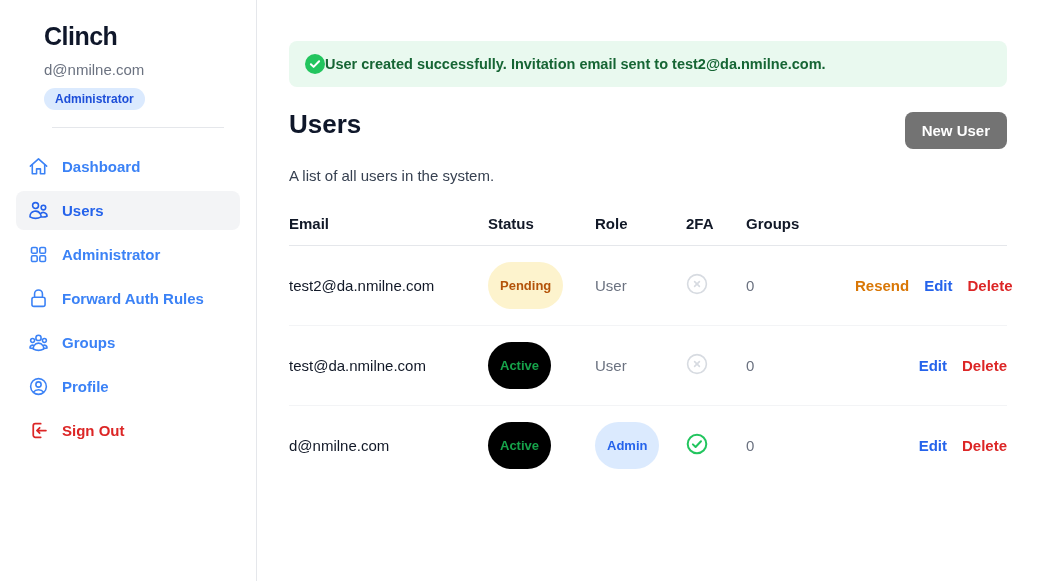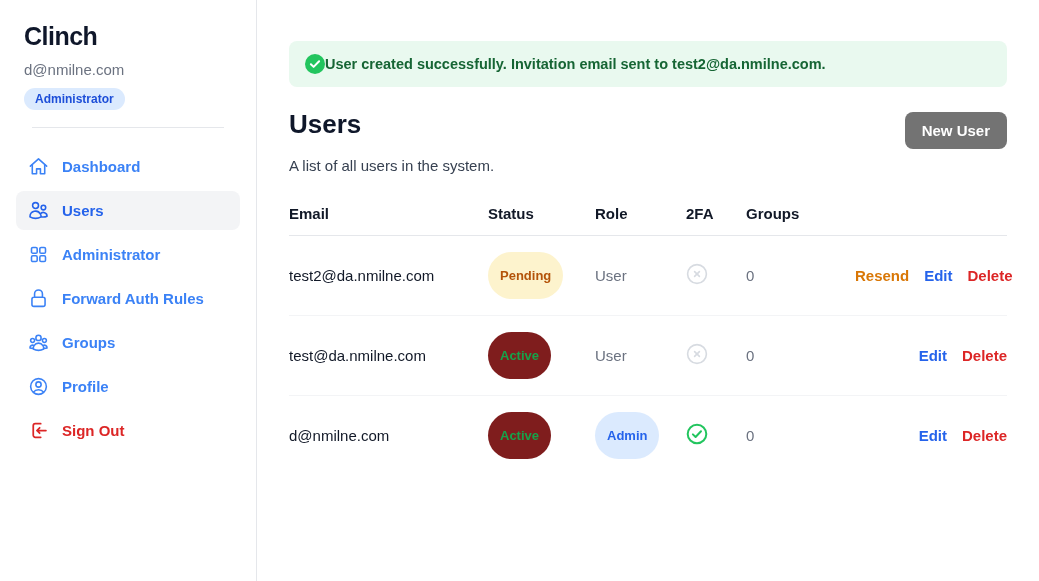--- a/index.html
+++ b/index.html
@@ -10,21 +10,21 @@
     font-family:"Liberation Sans", sans-serif;
   }
   .app { display:flex; width:100%; height:100%; }
 
   
   .sidebar {
     width:257px; min-width:257px; height:100%;
     border-right:1px solid #e5e7eb;
     padding:22px 16px 0;
   }
-  .sidebar-header { padding:0 8px; }
+  .sidebar-header { padding:0 8px;margin-left:20px; }
   .app-title {
     margin:0 0 10px; font-size:25px; font-weight:800;
     color:#0f172a; letter-spacing:-0.5px;
   }
   .user-email { font-size:15px; color:#6b7280; margin-bottom:10px; }
   .admin-badge {
     display:inline-block; background:#dbeafe; color:#1d4ed8;
     font-size:12px; font-weight:700; padding:4px 11px; border-radius:999px;
   }
   .sidebar-divider { border:none; border-top:1px solid #e5e7eb; margin:17px 8px 19px; }
@@ -44,41 +44,41 @@
 
   .banner {
     display:flex; align-items:center; 
     background:#e9f9ef; border-radius:8px; padding:13px 16px;
   }
   .banner .banner-icon { display:inline-flex; width:20px; height:20px; flex:none; }
   .banner-text { font-size:14.5px; font-weight:600; color:#166534; }
 
   .page-head { display:flex; justify-content:space-between; align-items:flex-start; margin-top:22px; }
   .page-title { margin:0; font-size:26px; font-weight:800; color:#0f172a; }
-  .page-subtitle { margin:17px 0 0; font-size:15px; color:#374151; }
+  .page-subtitle { margin:27px 0 0; font-size:15px; color:#374151; }
   .btn-primary {
     background:#737373; color:#ffffff; border:none; cursor:pointer;
     font-family:inherit; font-size:15px; font-weight:700;
     padding:10px 17px; border-radius:8px; margin-top:3px;
   }
 
   table { width:100%; border-collapse:collapse; margin-top:31px; table-layout:fixed; }
   th {
     text-align:left; font-size:15px; font-weight:700; color:#111827;
     padding:0 0 13px; border-bottom:1px solid #e5e7eb;
   }
   td { padding:16px 0; border-bottom:1px solid #f3f4f6; font-size:15px; vertical-align:middle; }
   tr:last-child td { border-bottom:none; }
   td.cell-email { color:#111827; font-weight:500; }
   .badge {
     display:inline-block; font-size:13px; font-weight:600;
     padding:16px 12px; border-radius:999px;
   }
   .badge-pending { background:#fdf3cd; color:#b45309; }
-  .badge-active  { background:#7f1d1d; color:#16a34a; }
+  .badge-active  { background:#000000; color:#16a34a; }
   .badge-admin   { background:#dbeafe; color:#2563eb; }
   .role-plain { color:#6b7280; }
   .cell-groups { color:#6b7280; }
   .twofa-icon { display:inline-flex; width:22px; height:22px; }
   td.cell-actions { text-align:right; white-space:nowrap; }
   .action-link { margin-left:15px; font-size:15px; font-weight:600; cursor:pointer; text-decoration:none; }
   .action-resend { color:#d97706; }
   .action-edit   { color:#2563eb; }
   .action-delete { color:#dc2626; }
 </style>

